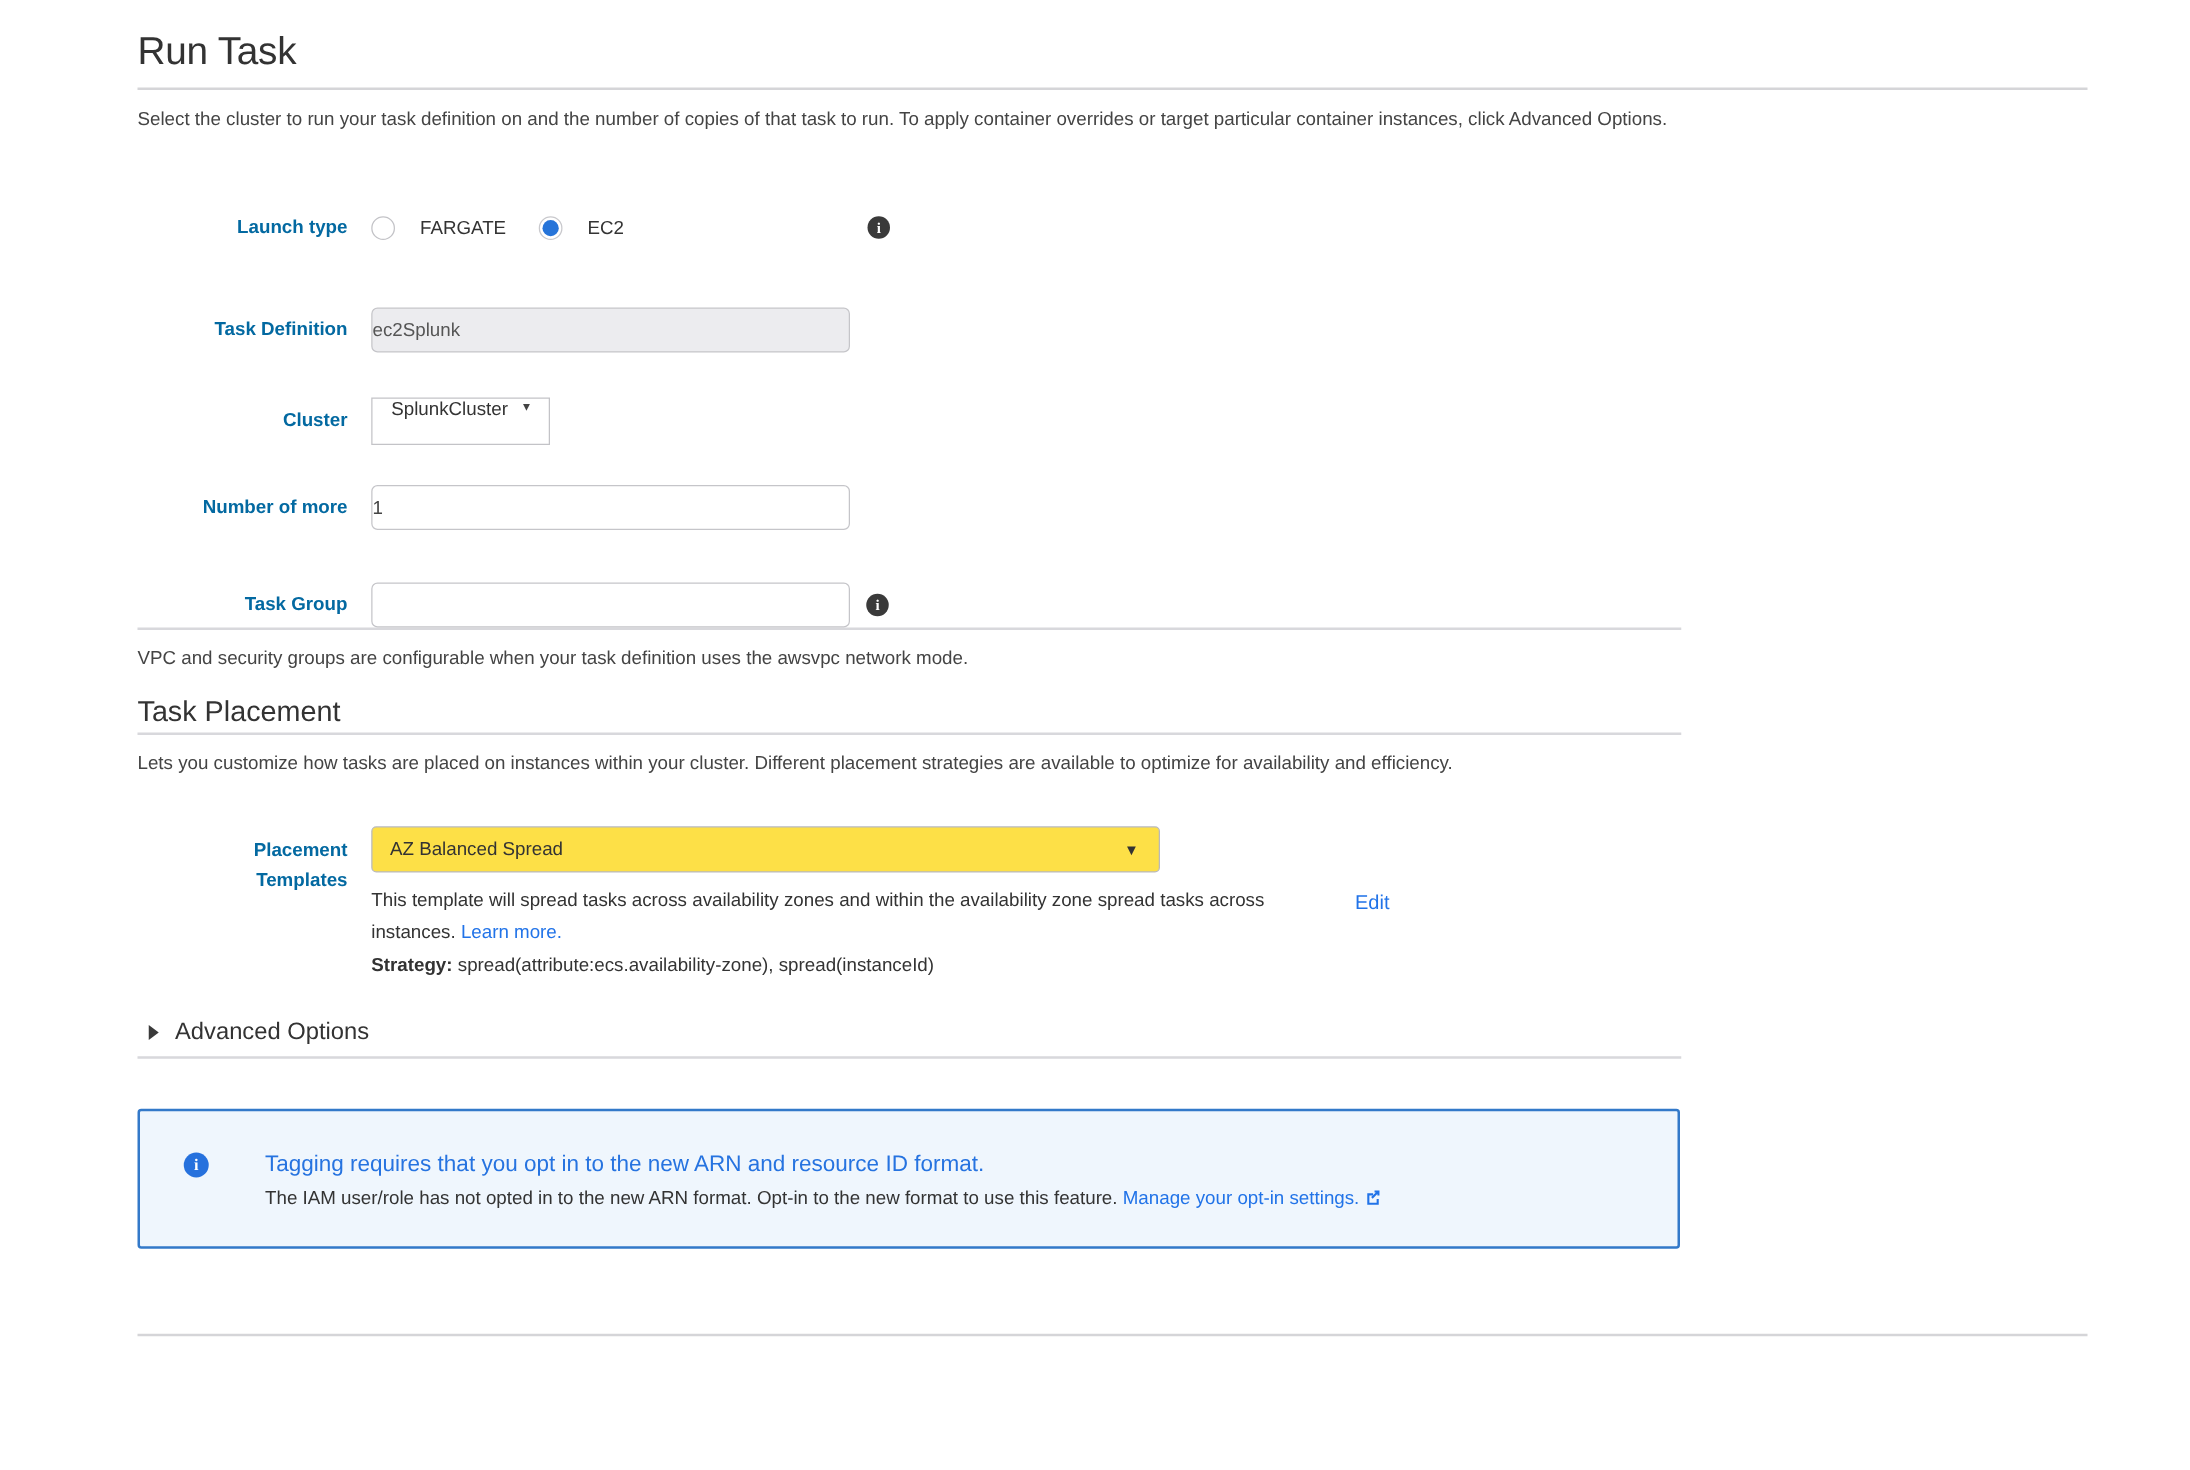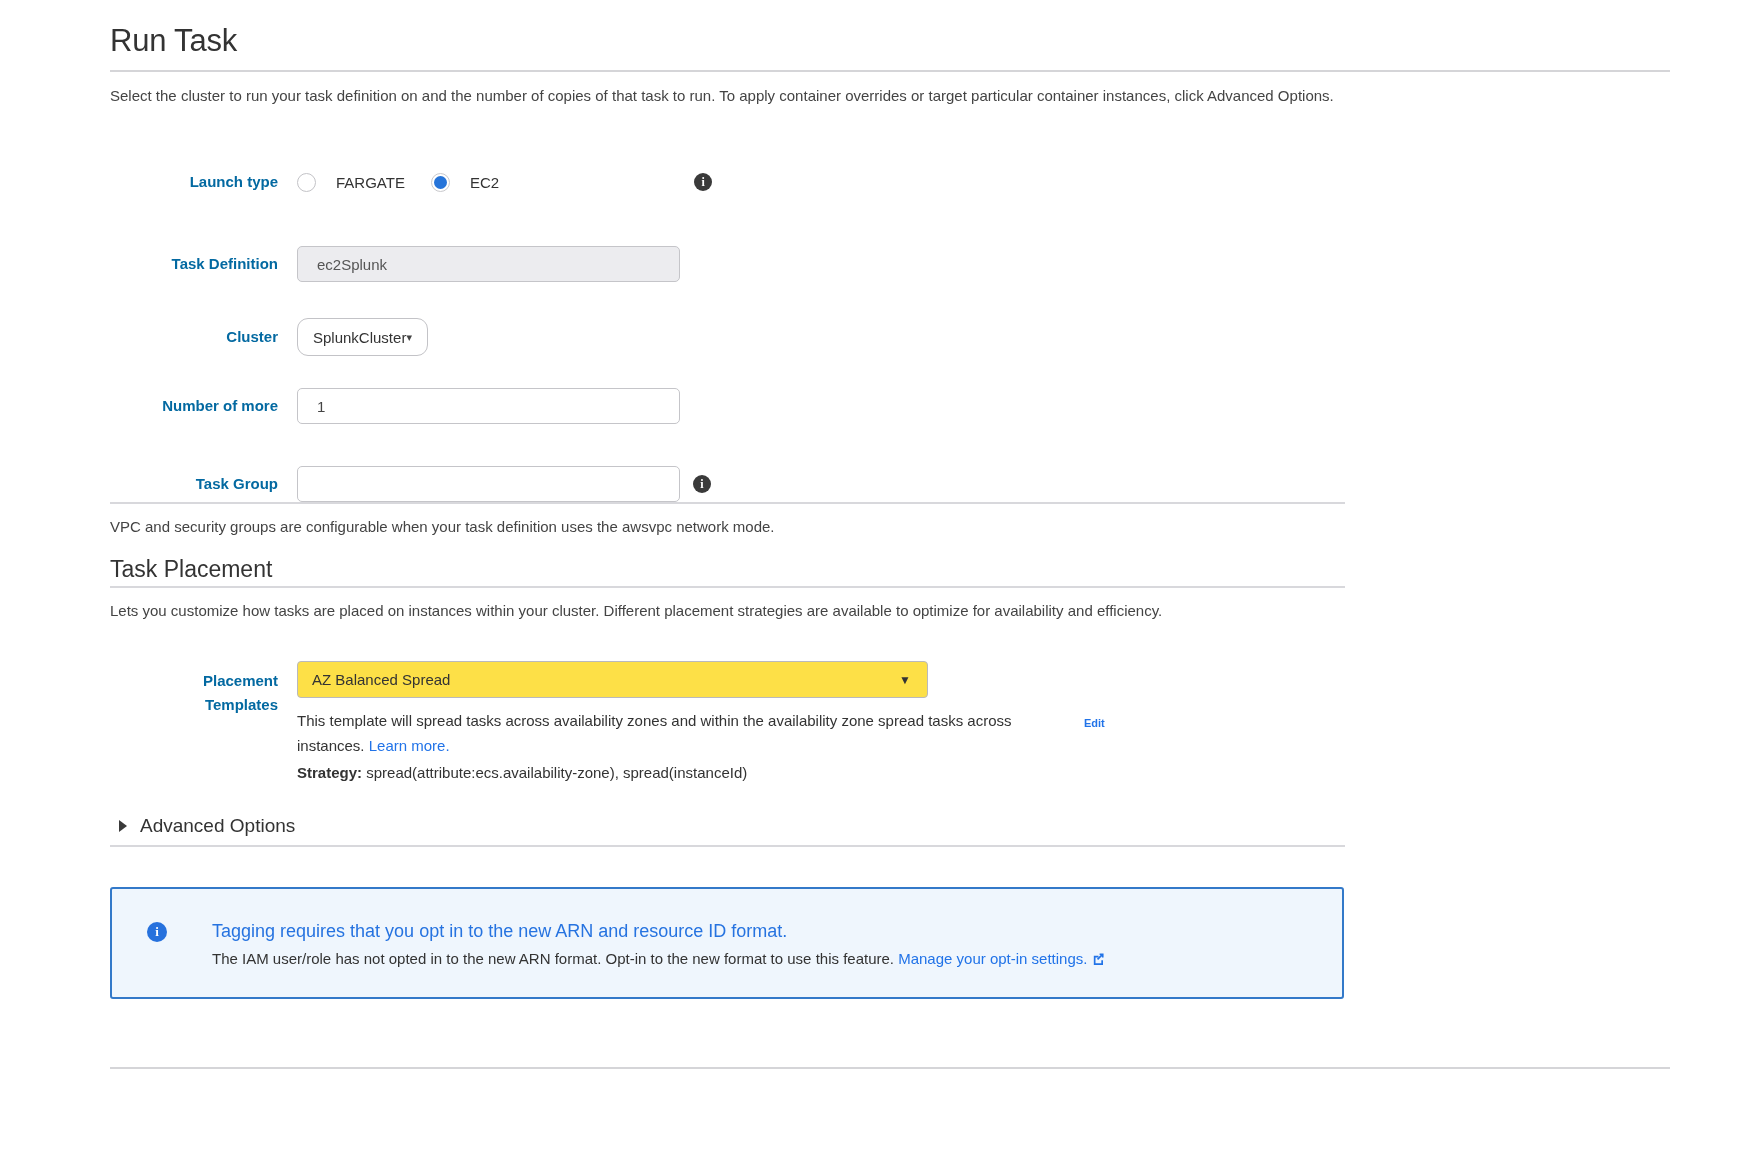--- a/index.html
+++ b/index.html
@@ -35,41 +35,41 @@
   .radio + .radio-label + .radio { margin-left:26px; }
 
   .info-icon { width:18px; height:18px; border-radius:50%; background:#3a3a3a;
     color:#fff; font-size:12px; font-weight:bold; font-family:"Liberation Serif", serif;
     display:inline-flex; align-items:center; justify-content:center; flex:none; cursor:pointer; }
   .info-icon.launch { margin-left:195px; }
   .info-icon.field { margin-left:13px; }
 
   .text-input { width:383px; height:36px; border:1px solid #c5c5c9; border-radius:5px;
     background:#fff; font-family:"Liberation Sans", sans-serif; font-size:15px;
-    color:#444; padding:0 19px; outline:none; }
+    color:#444; padding:0 0; outline:none; }
   .text-input:disabled { background:#ececef; color:#555; }
 
   .dropdown-btn { height:38px; background:#fff; border:1px solid #c3c3c7;
-    border-radius:11px; font-family:"Liberation Sans", sans-serif; font-size:15px;
-    color:#333; padding:0 15px; display:inline-flex; align-items:center;
-    gap:0; cursor:pointer; }
+    border-radius:0; font-family:"Liberation Sans", sans-serif; font-size:15px;
+    color:#333; padding:0 15px; display:inline-flex; 
+    gap:12px; cursor:pointer; }
   .caret-sm { font-size:11px; color:#444; }
 
   .section-h2 { margin-top:26px; font-size:20px; font-weight:400; color:#333; line-height:26px; }
   .section-h2 + .divider-mid { margin-top:5px; }
   .section-desc { margin-top:13px; font-size:15px; color:#444; line-height:20px; }
   .section-h1 { margin-top:18px; font-size:23px; font-weight:400; color:#333; line-height:28px; }
   .section-h1 + .divider-mid { margin-top:3px; }
 
   .row-placement { margin-top:40px; align-items:flex-start; }
   .placement-select { width:631px; height:37px; border:1px solid #b9b9bd; border-radius:4px;
     background:#fde047; display:flex; align-items:center; justify-content:space-between;
     padding:0 16px 0 14px; font-size:15px; color:#333; cursor:pointer; }
   .caret-lg { font-size:12px; color:#333; }
-  .edit-link { margin-left:57px; align-self:center; font-size:11px; font-weight:bold;
+  .edit-link { margin-left:57px; align-self:center; font-size:16px; font-weight:normal;
     color:#2173e8; text-decoration:none; cursor:pointer; }
   .placement-info { margin-top:10px; max-width:730px; font-size:15px; color:#333; line-height:25px; }
   .link { color:#2173e8; text-decoration:none; cursor:pointer; }
   .strategy-line { margin-top:2px; font-size:15px; color:#333; line-height:25px; }
   .strategy-label { font-weight:bold; }
 
   .advanced { margin-top:30px; display:flex; align-items:center; gap:13px; cursor:pointer;
     padding-left:9px;text-align:center; }
   .tri-right { width:0; height:0; border-top:6px solid transparent;
     border-bottom:6px solid transparent; border-left:8px solid #3a3a3a; }

